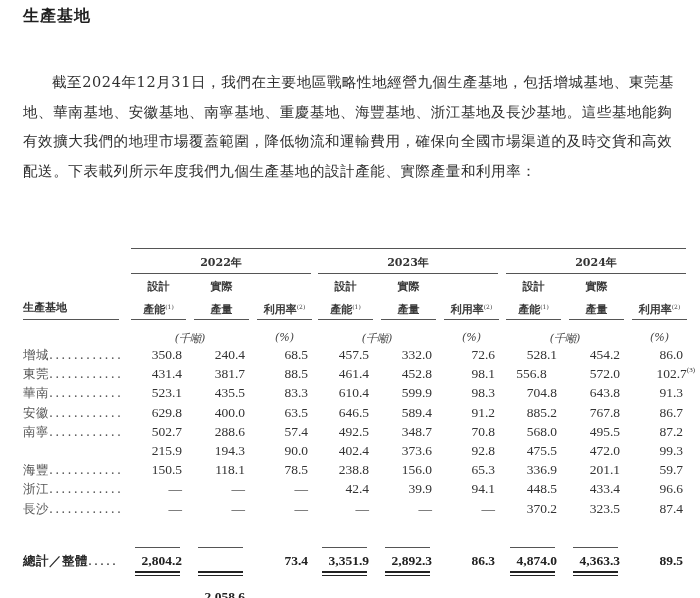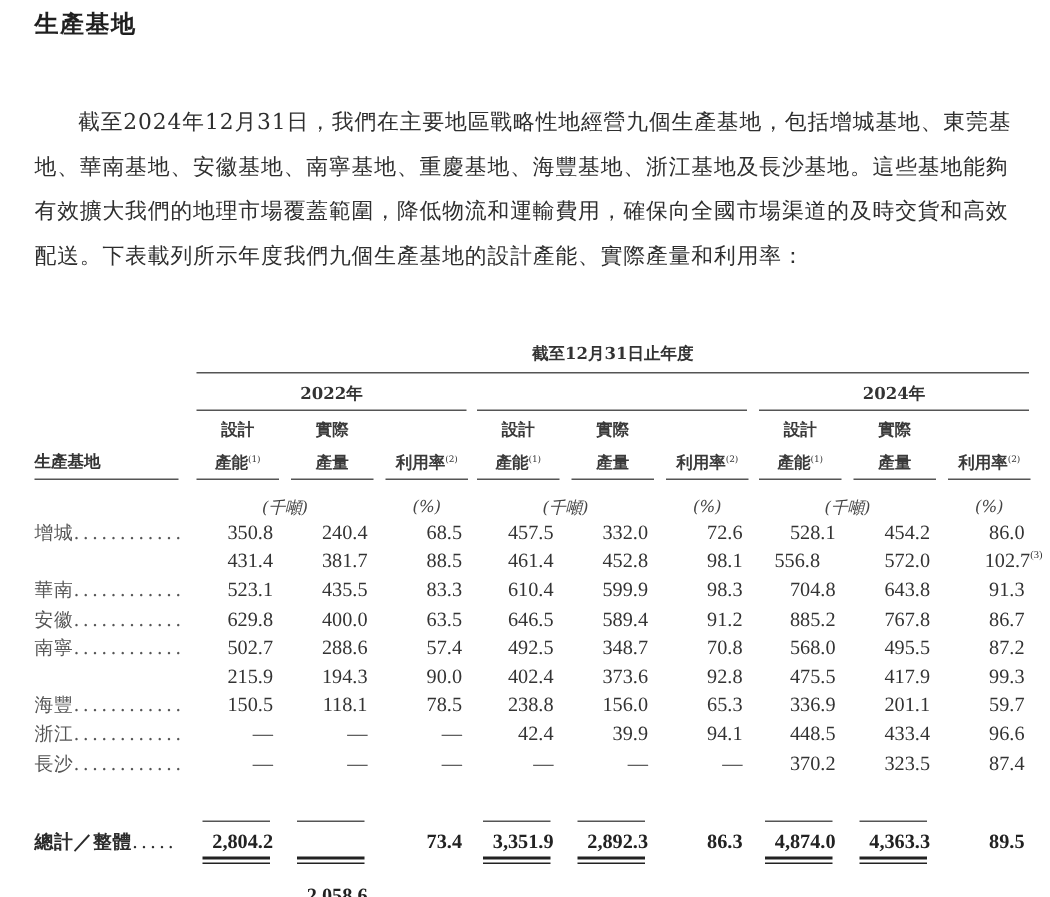--- a/index.html
+++ b/index.html
@@ -41,27 +41,27 @@
 </head>
 <body>
 
 <div class="section-title">生產基地</div>
 
 <div class="para">
   <p>截至2024年12月31日，我們在主要地區戰略性地經營九個生產基地，包括增城基地、東莞基地、華南基地、安徽基地、南寧基地、重慶基地、海豐基地、浙江基地及長沙基地。這些基地能夠有效擴大我們的地理市場覆蓋範圍，降低物流和運輸費用，確保向全國市場渠道的及時交貨和高效配送。下表載列所示年度我們九個生產基地的設計產能、實際產量和利用率：</p>
 </div>
 
 <div class="tbl" id="tbl">
-  <div class="abs hdr-period">截至12月31日止年度</div>
   <div class="line" style="left:131px; top:248px; width:555px;"></div>
 
   <div class="abs label-head">生產基地</div>
   <div class="line" style="left:23px; top:319px; width:96px;"></div>
 <div class="abs year" style="left:131px; width:180px;">2022年</div>
     <div class="line" style="left:131px; top:273px; width:180px;"></div>
+    <div class="abs year" style="left:318px; width:180px;">2023年</div>
     <div class="line" style="left:318px; top:273px; width:180px;"></div>
     <div class="abs year" style="left:506px; width:180px;">2024年</div>
     <div class="line" style="left:506px; top:273px; width:180px;"></div>
     <div class="abs colhead" style="left:131px; top:277px; width:55px;">
       <div style="height:20px;">設計</div>
       <div><span>產能</span><sup>(1)</sup></div>
     </div>
     <div class="line" style="left:131px; top:319px; width:55px;"></div>
     <div class="abs colhead" style="left:194px; top:277px; width:55px;">
       <div style="height:20px;">實際</div>
@@ -112,20 +112,21 @@
     <div class="abs row-label" style="top:347px;"><span>增城</span><span class="dots">............</span></div>
     <div class="abs cell" style="left:131px; top:347px; width:51px;"><span style="position:relative;">350.8</span></div>
     <div class="abs cell" style="left:194px; top:347px; width:51px;"><span style="position:relative;">240.4</span></div>
     <div class="abs cell" style="left:257px; top:347px; width:51px;"><span style="position:relative;">68.5</span></div>
     <div class="abs cell" style="left:318px; top:347px; width:51px;"><span style="position:relative;">457.5</span></div>
     <div class="abs cell" style="left:381px; top:347px; width:51px;"><span style="position:relative;">332.0</span></div>
     <div class="abs cell" style="left:444px; top:347px; width:51px;"><span style="position:relative;">72.6</span></div>
     <div class="abs cell" style="left:506px; top:347px; width:51px;"><span style="position:relative;">528.1</span></div>
     <div class="abs cell" style="left:569px; top:347px; width:51px;"><span style="position:relative;">454.2</span></div>
     <div class="abs cell" style="left:632px; top:347px; width:51px;"><span style="position:relative;">86.0</span></div>
+    <div class="abs row-label" style="top:366px;"><span>東莞</span><span class="dots">............</span></div>
     <div class="abs cell" style="left:131px; top:366px; width:51px;"><span style="position:relative;">431.4</span></div>
     <div class="abs cell" style="left:194px; top:366px; width:51px;"><span style="position:relative;">381.7</span></div>
     <div class="abs cell" style="left:257px; top:366px; width:51px;"><span style="position:relative;">88.5</span></div>
     <div class="abs cell" style="left:318px; top:366px; width:51px;"><span style="position:relative;">461.4</span></div>
     <div class="abs cell" style="left:381px; top:366px; width:51px;"><span style="position:relative;">452.8</span></div>
     <div class="abs cell" style="left:444px; top:366px; width:51px;"><span style="position:relative;">98.1</span></div>
     <div class="abs cell" style="left:506px; top:366px; width:51px;text-align:center;"><span style="position:relative;">556.8</span></div>
     <div class="abs cell" style="left:569px; top:366px; width:51px;"><span style="position:relative;">572.0</span></div>
     <div class="abs cell" style="left: 638px; top: 366px; width: 57px;"><span style="position:relative;">102.7</span><sup style="position:static; font-size:7px; vertical-align:6px;">(3)</sup></div>
     <div class="abs row-label" style="top:385px;"><span>華南</span><span class="dots">............</span></div>
@@ -158,21 +159,21 @@
     <div class="abs cell" style="left:506px; top:424px; width:51px;"><span style="position:relative;">568.0</span></div>
     <div class="abs cell" style="left:569px; top:424px; width:51px;"><span style="position:relative;">495.5</span></div>
     <div class="abs cell" style="left:632px; top:424px; width:51px;"><span style="position:relative;">87.2</span></div>
     <div class="abs cell" style="left:131px; top:443px; width:51px;"><span style="position:relative;">215.9</span></div>
     <div class="abs cell" style="left:194px; top:443px; width:51px;"><span style="position:relative;">194.3</span></div>
     <div class="abs cell" style="left:257px; top:443px; width:51px;"><span style="position:relative;">90.0</span></div>
     <div class="abs cell" style="left:318px; top:443px; width:51px;"><span style="position:relative;">402.4</span></div>
     <div class="abs cell" style="left:381px; top:443px; width:51px;"><span style="position:relative;">373.6</span></div>
     <div class="abs cell" style="left:444px; top:443px; width:51px;"><span style="position:relative;">92.8</span></div>
     <div class="abs cell" style="left:506px; top:443px; width:51px;"><span style="position:relative;">475.5</span></div>
-    <div class="abs cell" style="left:569px; top:443px; width:51px;"><span style="position:relative;">417.9</span></div>
+    <div class="abs cell" style="left:569px; top:443px; width:51px;"><span style="position:relative;">472.0</span></div>
     <div class="abs cell" style="left:632px; top:443px; width:51px;"><span style="position:relative;">99.3</span></div>
     <div class="abs row-label" style="top:462px;"><span>海豐</span><span class="dots">............</span></div>
     <div class="abs cell" style="left:131px; top:462px; width:51px;"><span style="position:relative;">150.5</span></div>
     <div class="abs cell" style="left:194px; top:462px; width:51px;"><span style="position:relative;">118.1</span></div>
     <div class="abs cell" style="left:257px; top:462px; width:51px;"><span style="position:relative;">78.5</span></div>
     <div class="abs cell" style="left:318px; top:462px; width:51px;"><span style="position:relative;">238.8</span></div>
     <div class="abs cell" style="left:381px; top:462px; width:51px;"><span style="position:relative;">156.0</span></div>
     <div class="abs cell" style="left:444px; top:462px; width:51px;"><span style="position:relative;">65.3</span></div>
     <div class="abs cell" style="left:506px; top:462px; width:51px;"><span style="position:relative;">336.9</span></div>
     <div class="abs cell" style="left:569px; top:462px; width:51px;"><span style="position:relative;">201.1</span></div>

